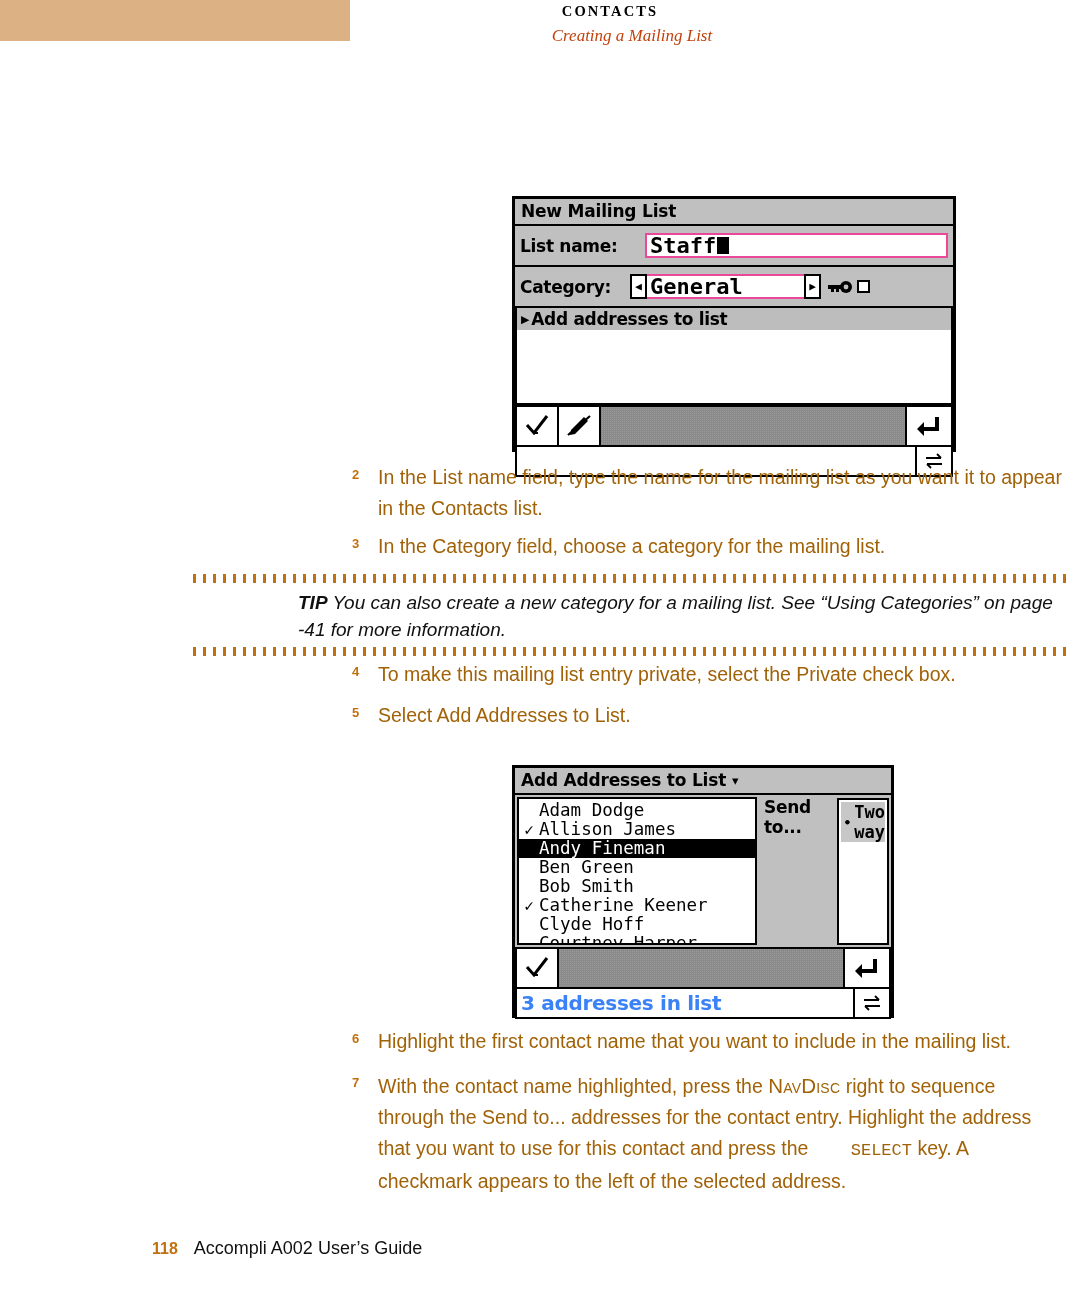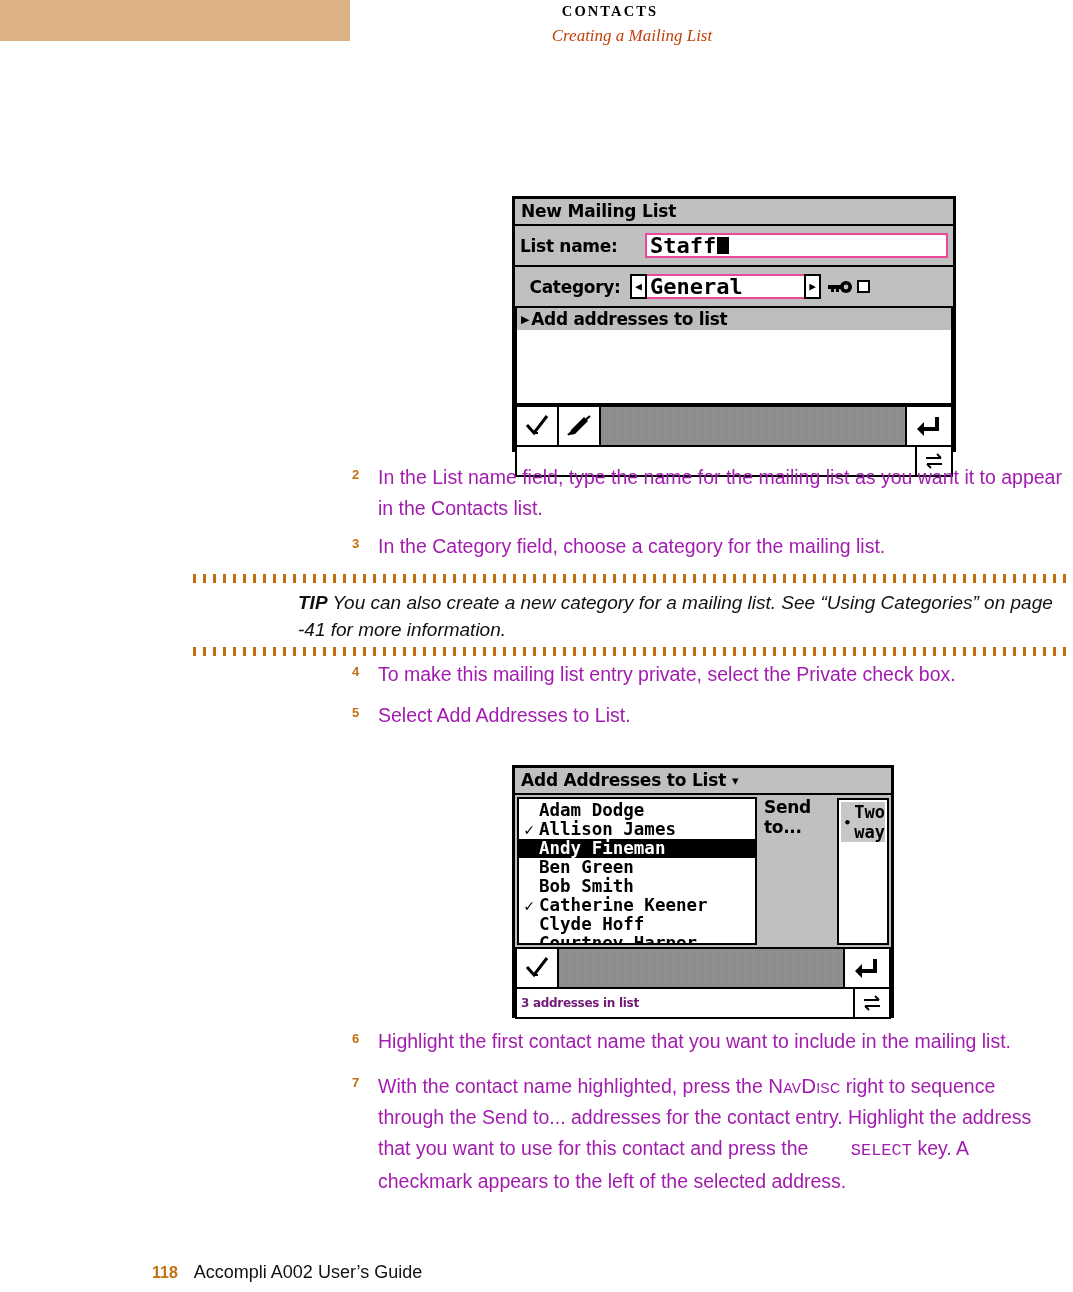--- a/index.html
+++ b/index.html
@@ -35,21 +35,21 @@
     display:flex;
     align-items:flex-start;
   }
   .step-num{
     width:26px;flex:0 0 26px;
     color:#c2700e;font-weight:700;font-size:13px;
     text-align:left;padding-top:5px;
     font-family:"Liberation Sans",sans-serif;
   }
   .step-text{
-    font-size:19.5px;line-height:31px;color:#a21caf;
+    font-size:19.5px;line-height:31px;color:#a16207;
     font-family:"Liberation Sans",sans-serif;
   }
   .smallcaps{font-variant:small-caps;font-size:20.5px;letter-spacing:.2px;}
   .mono{font-family:"Liberation Mono",monospace;font-size:17px;margin-left:37px;}
 
   
   #tip-block{
     position:absolute;left:193px;top:574px;width:880px;
   }
   .dot-rule{
@@ -151,51 +151,51 @@
   .tb-btn-right{
     width:46px;background:#fff;border-left:2px solid #000;
     display:flex;align-items:center;justify-content:center;
     box-sizing:border-box;
   }
   .statusbar{
     border:2px solid #000;border-top:0;
     background:#fff;height:30px;box-sizing:border-box;
     display:flex;align-items:center;justify-content:space-between;
     font-family:"DejaVu Sans",sans-serif;
-    font-weight:700;font-size:12px;color:#701a75;
+    font-weight:700;font-size:20px;color:#3b82f6;
     padding-left:4px;letter-spacing:-0.3px;
   }
   .status-swap{
     width:34px;border-left:2px solid #000;height:100%;
     display:flex;align-items:center;justify-content:center;
   }
   
   .namelist{
     font-family:"DejaVu Sans Mono",monospace;
-    font-weight:700;font-size:17.5px;line-height:19px;color:#000;
+    font-weight:400;font-size:17.5px;line-height:19px;color:#000;
   }
   .name-row{display:flex;align-items:center;height:19px;}
   .name-check{width:20px;flex:0 0 20px;text-align:center;font-size:16px;}
   .name-row.hl{background:#000;color:#fff;}
   .sendto-head{
     font-family:"DejaVu Sans",sans-serif;
     font-weight:700;font-size:17px;color:#000;letter-spacing:-0.3px;
     padding-left:3px;
   }
   .sendto-item{
     background:#c7c7c7;
     font-family:"DejaVu Sans Mono",monospace;
     font-weight:700;font-size:17px;color:#000;
     display:flex;align-items:center;gap:3px;padding-left:2px;
   }
 
   
   #footer{
     position:absolute;left:152px;top:1238px;
-    display:flex;align-items:baseline;margin-top:24px;
+    display:flex;align-items:baseline;
   }
   #footer-page{
     color:#c2700e;font-weight:700;font-size:16px;
     margin-right:16px;
   }
   #footer-title{color:#111;font-size:18px;}
 </style>
 </head>
 <body>
 
@@ -212,21 +212,21 @@
   </div>
 
   <div class="row-gray" style="height:33px;">
     <span class="row-label" style="width:125px;">List name:</span>
     <span class="field-box" style="flex:1;">
       <span>Staff</span>
         <span class="caret"></span>
     </span>
   </div>
 
-  <div class="row-gray" style="height:33px;text-align:center;">
+  <div class="row-gray" style="height:33px;">
     <span class="row-label" style="width:110px;">Category:</span>
     <span class="spin-btn">◀</span>
     <span class="field-box" style="width:157px;border-left:0;border-right:0;">General</span>
     <span class="spin-btn">▶</span>
     <span style="margin-left:7px;display:flex;align-items:center;">
       <svg width="26" height="14" viewBox="0 0 26 14">
         <rect x="0" y="5" width="14" height="4" fill="#000"></rect>
         <rect x="3" y="9" width="3" height="3" fill="#000"></rect>
         <rect x="8" y="9" width="3" height="3" fill="#000"></rect>
         <circle cx="18" cy="7" r="6" fill="#000"></circle>

